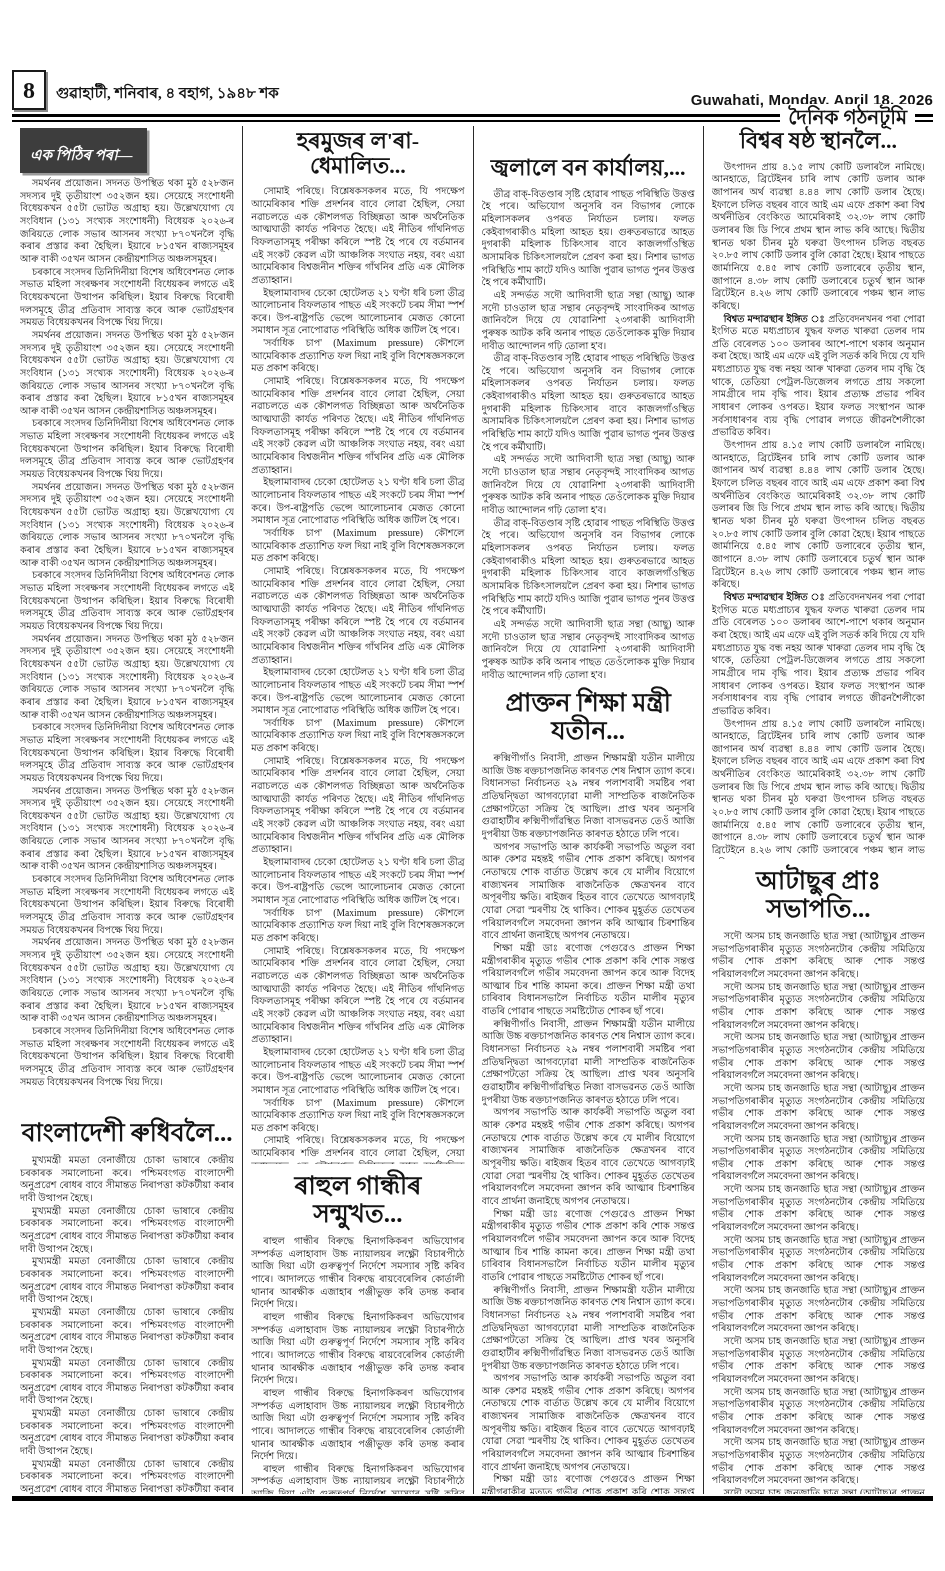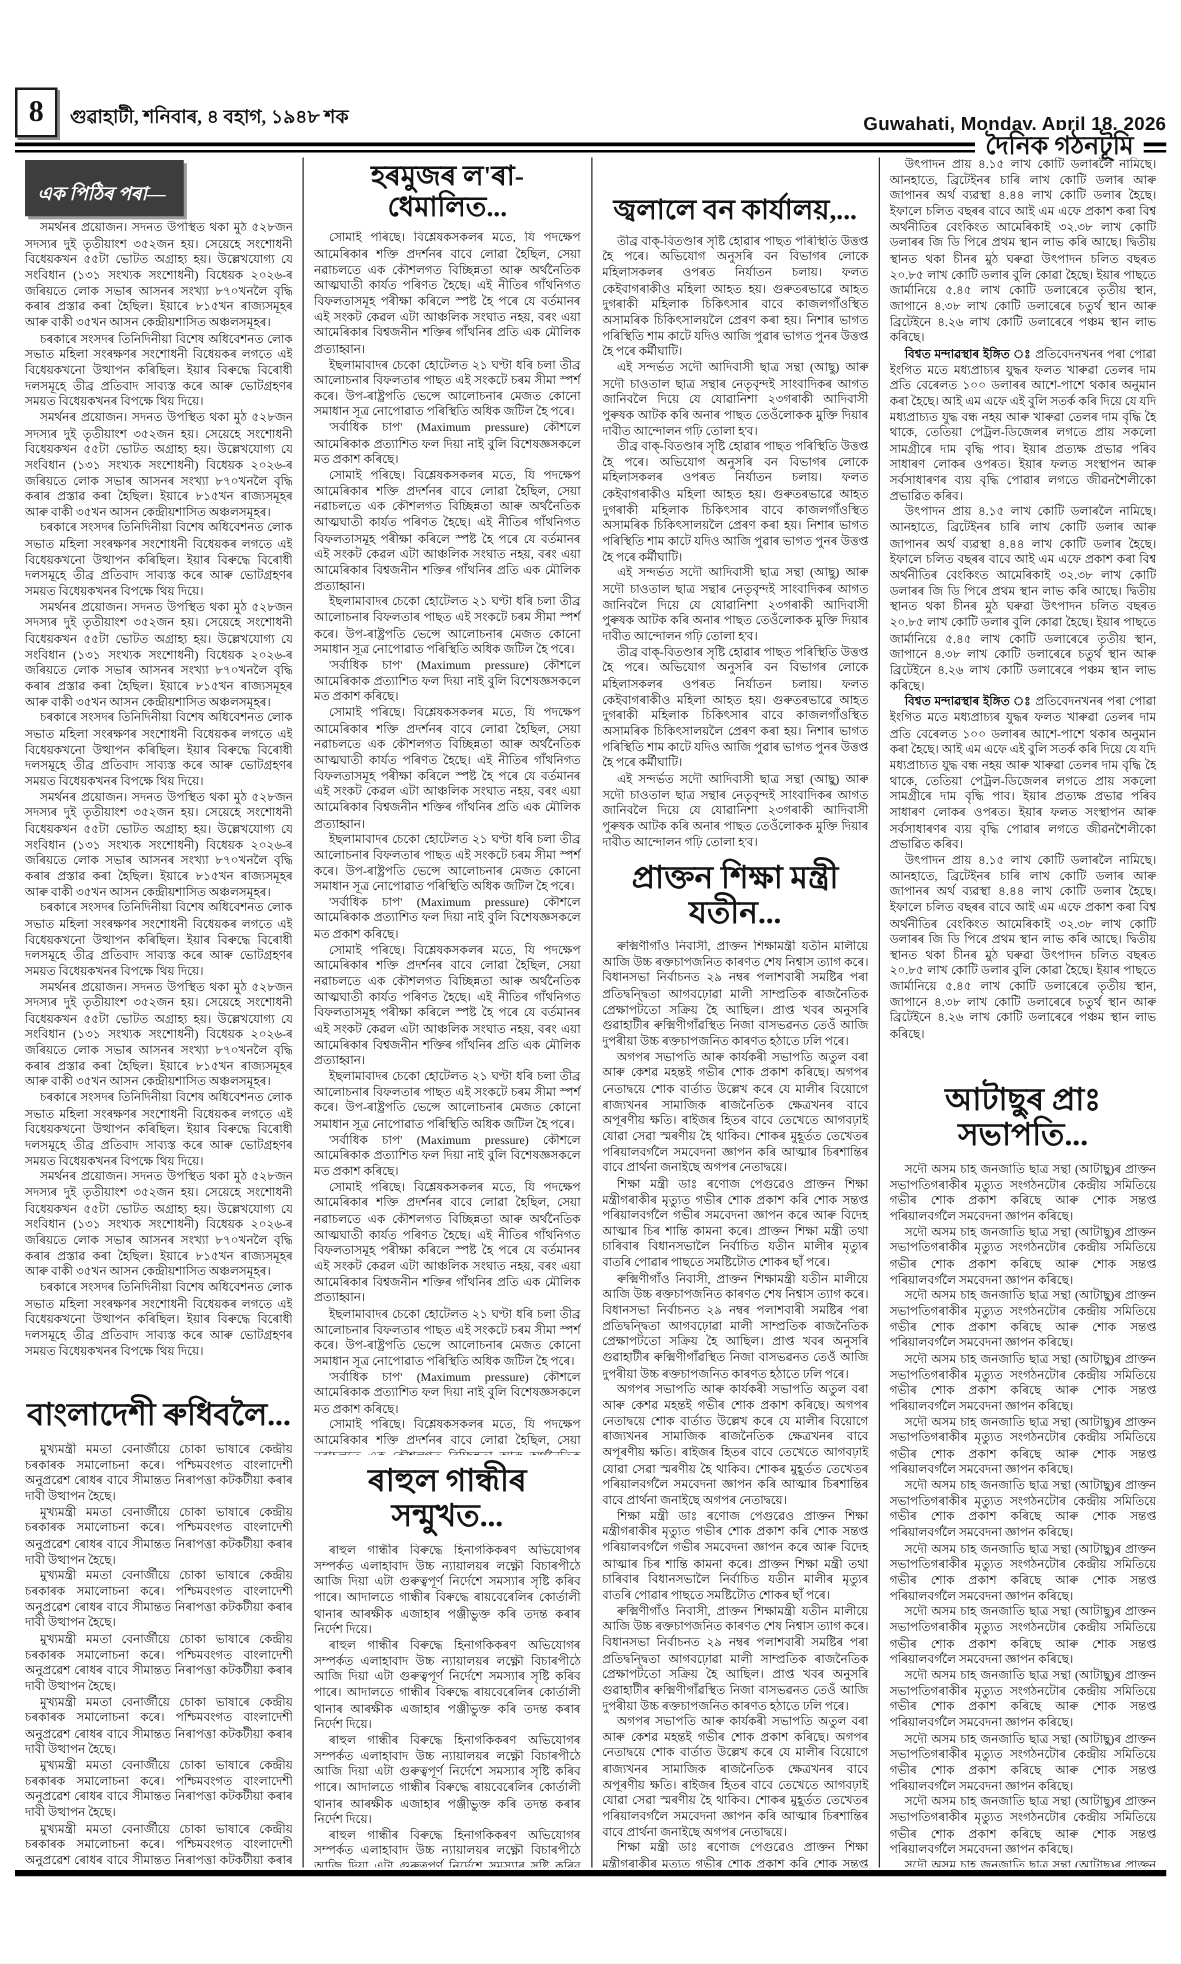--- a/index.html
+++ b/index.html
@@ -180,20 +180,21 @@
             <p class="body-p">অগপৰ সভাপতি আৰু কাৰ্যকৰী সভাপতি অতুল বৰা আৰু কেশৱ মহন্তই গভীৰ শোক প্ৰকাশ কৰিছে। অগপৰ নেতাদ্বয়ে শোক বাৰ্তাত উল্লেখ কৰে যে মালীৰ বিয়োগে ৰাজ্যখনৰ সামাজিক ৰাজনৈতিক ক্ষেত্ৰখনৰ বাবে অপূৰণীয় ক্ষতি। ৰাইজৰ হিতৰ বাবে তেখেতে আগবঢ়াই যোৱা সেৱা স্মৰণীয় হৈ থাকিব। শোকৰ মুহূৰ্তত তেখেতৰ পৰিয়ালবৰ্গলৈ সমবেদনা জ্ঞাপন কৰি আত্মাৰ চিৰশান্তিৰ বাবে প্ৰাৰ্থনা জনাইছে অগপৰ নেতাদ্বয়ে।</p>
             <p class="body-p">শিক্ষা মন্ত্ৰী ডাঃ ৰণোজ পেগুৱেও প্ৰাক্তন শিক্ষা মন্ত্ৰীগৰাকীৰ মৃত্যুত গভীৰ শোক প্ৰকাশ কৰি শোক সন্তপ্ত পৰিয়ালবৰ্গলৈ গভীৰ সমবেদনা জ্ঞাপন কৰে আৰু বিদেহ আত্মাৰ চিৰ শান্তি কামনা কৰে। প্ৰাক্তন শিক্ষা মন্ত্ৰী তথা চাৰিবাৰ বিধানসভালৈ নিৰ্বাচিত যতীন মালীৰ মৃত্যুৰ বাতৰি পোৱাৰ পাছতে সমষ্টিটোত শোকৰ ছাঁ পৰে।</p>
             <p class="body-p">ৰুক্মিণীগাঁও নিবাসী, প্ৰাক্তন শিক্ষামন্ত্ৰী যতীন মালীয়ে আজি উচ্চ ৰক্তচাপজনিত কাৰণত শেষ নিশ্বাস ত্যাগ কৰে। বিধানসভা নিৰ্বাচনত ২৯ নম্বৰ পলাশবাৰী সমষ্টিৰ পৰা প্ৰতিদ্বন্দ্বিতা আগবঢ়োৱা মালী সাম্প্ৰতিক ৰাজনৈতিক প্ৰেক্ষাপটতো সক্ৰিয় হৈ আছিল। প্ৰাপ্ত খবৰ অনুসৰি গুৱাহাটীৰ ৰুক্মিণীগাঁৱস্থিত নিজা বাসভৱনত তেওঁ আজি দুপৰীয়া উচ্চ ৰক্তচাপজনিত কাৰণত হঠাতে ঢলি পৰে।</p>
             <p class="body-p">অগপৰ সভাপতি আৰু কাৰ্যকৰী সভাপতি অতুল বৰা আৰু কেশৱ মহন্তই গভীৰ শোক প্ৰকাশ কৰিছে। অগপৰ নেতাদ্বয়ে শোক বাৰ্তাত উল্লেখ কৰে যে মালীৰ বিয়োগে ৰাজ্যখনৰ সামাজিক ৰাজনৈতিক ক্ষেত্ৰখনৰ বাবে অপূৰণীয় ক্ষতি। ৰাইজৰ হিতৰ বাবে তেখেতে আগবঢ়াই যোৱা সেৱা স্মৰণীয় হৈ থাকিব। শোকৰ মুহূৰ্তত তেখেতৰ পৰিয়ালবৰ্গলৈ সমবেদনা জ্ঞাপন কৰি আত্মাৰ চিৰশান্তিৰ বাবে প্ৰাৰ্থনা জনাইছে অগপৰ নেতাদ্বয়ে।</p>
             <p class="body-p">শিক্ষা মন্ত্ৰী ডাঃ ৰণোজ পেগুৱেও প্ৰাক্তন শিক্ষা মন্ত্ৰীগৰাকীৰ মৃত্যুত গভীৰ শোক প্ৰকাশ কৰি শোক সন্তপ্ত পৰিয়ালবৰ্গলৈ গভীৰ সমবেদনা জ্ঞাপন কৰে আৰু বিদেহ আত্মাৰ চিৰ শান্তি কামনা কৰে। প্ৰাক্তন শিক্ষা মন্ত্ৰী তথা চাৰিবাৰ বিধানসভালৈ নিৰ্বাচিত যতীন মালীৰ মৃত্যুৰ বাতৰি পোৱাৰ পাছতে সমষ্টিটোত শোকৰ ছাঁ পৰে।</p>
           </div>
         </div>
       </div>
     <div class="col">
         <div class="block c3b0">
+          <div class="headline">বিশ্বৰ ষষ্ঠ স্থানলৈ...</div>
           <div class="art-body">
             <p class="body-p">উৎপাদন প্ৰায় ৪.১৫ লাখ কোটি ডলাৰলৈ নামিছে। আনহাতে, ব্ৰিটেইনৰ চাৰি লাখ কোটি ডলাৰ আৰু জাপানৰ অৰ্থ ব্যৱস্থা ৪.৪৪ লাখ কোটি ডলাৰ হৈছে। ইফালে চলিত বছৰৰ বাবে আই এম এফে প্ৰকাশ কৰা বিশ্ব অৰ্থনীতিৰ বেংকিংত আমেৰিকাই ৩২.৩৮ লাখ কোটি ডলাৰৰ জি ডি পিৰে প্ৰথম স্থান লাভ কৰি আছে। দ্বিতীয় স্থানত থকা চীনৰ মুঠ ঘৰুৱা উৎপাদন চলিত বছৰত ২০.৮৫ লাখ কোটি ডলাৰ বুলি কোৱা হৈছে। ইয়াৰ পাছতে জাৰ্মানিয়ে ৫.৪৫ লাখ কোটি ডলাৰেৰে তৃতীয় স্থান, জাপানে ৪.৩৮ লাখ কোটি ডলাৰেৰে চতুৰ্থ স্থান আৰু ব্ৰিটেইনে ৪.২৬ লাখ কোটি ডলাৰেৰে পঞ্চম স্থান লাভ কৰিছে।</p>
             <p class="body-p"><b>বিশ্বত মন্দাৱস্থাৰ ইঙ্গিত ঃ </b>প্ৰতিবেদনখনৰ পৰা পোৱা ইংগিত মতে মধ্যপ্ৰাচ্যৰ যুদ্ধৰ ফলত খাৰুৱা তেলৰ দাম প্ৰতি বেৰেলত ১০০ ডলাৰৰ আশে-পাশে থকাৰ অনুমান কৰা হৈছে। আই এম এফে এই বুলি সতৰ্ক কৰি দিয়ে যে যদি মধ্যপ্ৰাচ্যত যুদ্ধ বন্ধ নহয় আৰু খাৰুৱা তেলৰ দাম বৃদ্ধি হৈ থাকে, তেতিয়া পেট্ৰল-ডিজেলৰ লগতে প্ৰায় সকলো সামগ্ৰীৰে দাম বৃদ্ধি পাব। ইয়াৰ প্ৰত্যক্ষ প্ৰভাৱ পৰিব সাধাৰণ লোকৰ ওপৰত। ইয়াৰ ফলত সংস্থাপন আৰু সৰ্বসাধাৰণৰ ব্যয় বৃদ্ধি পোৱাৰ লগতে জীৱনশৈলীকো প্ৰভাৱিত কৰিব।</p>
             <p class="body-p">উৎপাদন প্ৰায় ৪.১৫ লাখ কোটি ডলাৰলৈ নামিছে। আনহাতে, ব্ৰিটেইনৰ চাৰি লাখ কোটি ডলাৰ আৰু জাপানৰ অৰ্থ ব্যৱস্থা ৪.৪৪ লাখ কোটি ডলাৰ হৈছে। ইফালে চলিত বছৰৰ বাবে আই এম এফে প্ৰকাশ কৰা বিশ্ব অৰ্থনীতিৰ বেংকিংত আমেৰিকাই ৩২.৩৮ লাখ কোটি ডলাৰৰ জি ডি পিৰে প্ৰথম স্থান লাভ কৰি আছে। দ্বিতীয় স্থানত থকা চীনৰ মুঠ ঘৰুৱা উৎপাদন চলিত বছৰত ২০.৮৫ লাখ কোটি ডলাৰ বুলি কোৱা হৈছে। ইয়াৰ পাছতে জাৰ্মানিয়ে ৫.৪৫ লাখ কোটি ডলাৰেৰে তৃতীয় স্থান, জাপানে ৪.৩৮ লাখ কোটি ডলাৰেৰে চতুৰ্থ স্থান আৰু ব্ৰিটেইনে ৪.২৬ লাখ কোটি ডলাৰেৰে পঞ্চম স্থান লাভ কৰিছে।</p>
             <p class="body-p"><b>বিশ্বত মন্দাৱস্থাৰ ইঙ্গিত ঃ </b>প্ৰতিবেদনখনৰ পৰা পোৱা ইংগিত মতে মধ্যপ্ৰাচ্যৰ যুদ্ধৰ ফলত খাৰুৱা তেলৰ দাম প্ৰতি বেৰেলত ১০০ ডলাৰৰ আশে-পাশে থকাৰ অনুমান কৰা হৈছে। আই এম এফে এই বুলি সতৰ্ক কৰি দিয়ে যে যদি মধ্যপ্ৰাচ্যত যুদ্ধ বন্ধ নহয় আৰু খাৰুৱা তেলৰ দাম বৃদ্ধি হৈ থাকে, তেতিয়া পেট্ৰল-ডিজেলৰ লগতে প্ৰায় সকলো সামগ্ৰীৰে দাম বৃদ্ধি পাব। ইয়াৰ প্ৰত্যক্ষ প্ৰভাৱ পৰিব সাধাৰণ লোকৰ ওপৰত। ইয়াৰ ফলত সংস্থাপন আৰু সৰ্বসাধাৰণৰ ব্যয় বৃদ্ধি পোৱাৰ লগতে জীৱনশৈলীকো প্ৰভাৱিত কৰিব।</p>
             <p class="body-p">উৎপাদন প্ৰায় ৪.১৫ লাখ কোটি ডলাৰলৈ নামিছে। আনহাতে, ব্ৰিটেইনৰ চাৰি লাখ কোটি ডলাৰ আৰু জাপানৰ অৰ্থ ব্যৱস্থা ৪.৪৪ লাখ কোটি ডলাৰ হৈছে। ইফালে চলিত বছৰৰ বাবে আই এম এফে প্ৰকাশ কৰা বিশ্ব অৰ্থনীতিৰ বেংকিংত আমেৰিকাই ৩২.৩৮ লাখ কোটি ডলাৰৰ জি ডি পিৰে প্ৰথম স্থান লাভ কৰি আছে। দ্বিতীয় স্থানত থকা চীনৰ মুঠ ঘৰুৱা উৎপাদন চলিত বছৰত ২০.৮৫ লাখ কোটি ডলাৰ বুলি কোৱা হৈছে। ইয়াৰ পাছতে জাৰ্মানিয়ে ৫.৪৫ লাখ কোটি ডলাৰেৰে তৃতীয় স্থান, জাপানে ৪.৩৮ লাখ কোটি ডলাৰেৰে চতুৰ্থ স্থান আৰু ব্ৰিটেইনে ৪.২৬ লাখ কোটি ডলাৰেৰে পঞ্চম স্থান লাভ কৰিছে।</p>
           </div>
         </div>
         <div class="block c3b1">
           <div class="headline sub">আটাছুৰ প্ৰাঃ সভাপতি...</div>

